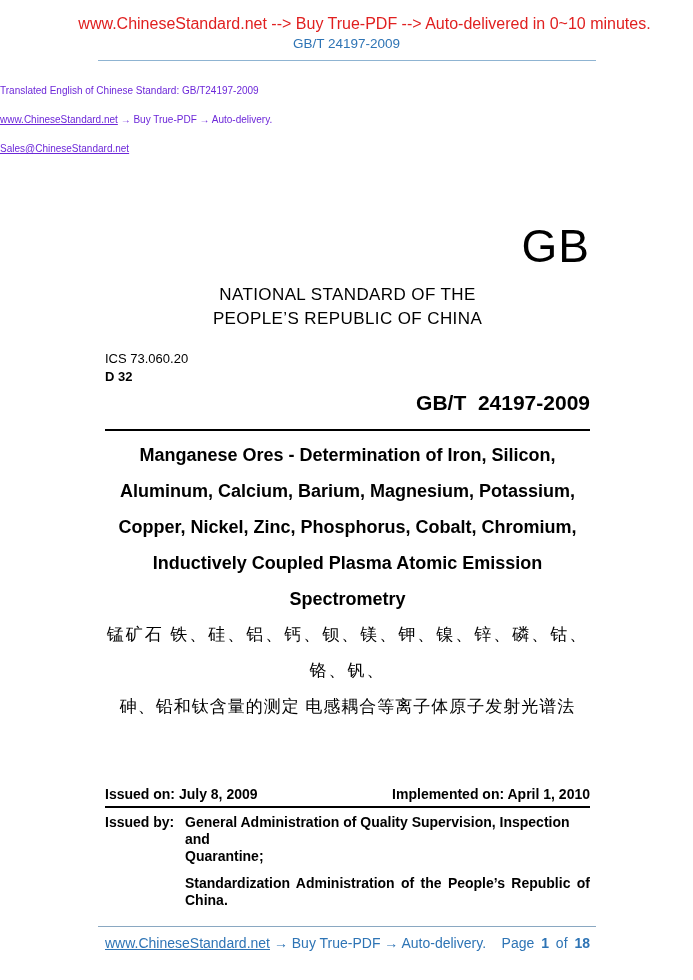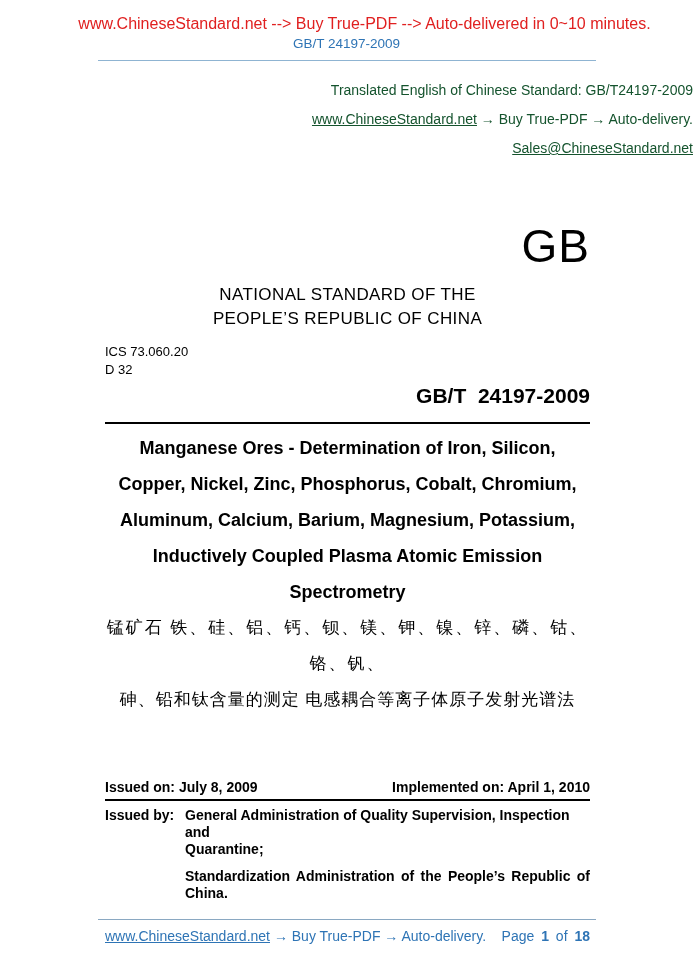--- a/index.html
+++ b/index.html
@@ -30,23 +30,23 @@
   }
   .top-divider {
     width:498px;
     margin:8px auto 0;
     border-top:1px solid #8fb4d2;
     height:0;
   }
 
   
   .hdr-line {
-    text-align:right;
-    color:#14532d;
-    font-size:14px;
+    text-align:left;
+    color:#6d28d9;
+    font-size:10px;
     line-height:17px;
   }
   .hdr-translated { margin-top:21px; }
   .hdr-link-line  { margin-top:12px; }
   .hdr-sales-line { margin-top:12px; }
   .u { text-decoration:underline; cursor:pointer; }
 
   
   .content { width:485px; margin-left:105px; }
 
@@ -60,22 +60,22 @@
   }
   .national-line {
     text-align:center;
     font-size:17px;
     line-height:20px;
     letter-spacing:0.4px;
   }
   .national-1 { margin-top:14px; }
   .national-2 { margin-top:4px; }
 
-  .ics-block { margin-top:15px; font-size:13px; line-height:15px; }
-  .ics-line2 { margin-top:3px; }
+  .ics-block { margin-top:22px; font-size:13px; line-height:15px; }
+  .ics-line2 { margin-top:3px;font-weight:bold; }
 
   .std-code {
     margin-top:7px;
     text-align:right;
     font-size:21px;
     font-weight:bold;
     line-height:24px;
     white-space:pre;
   }
   .rule-black { border-top:2px solid #000; height:0; }
@@ -167,22 +167,22 @@
     <div class="ics-block">
       <div>ICS 73.060.20</div>
       <div class="ics-line2">D 32</div>
     </div>
 
     <div class="std-code">GB/T  24197-2009</div>
     <div class="rule-black rule-under-code"></div>
 
     <div class="title-en">
       <div>Manganese Ores - Determination of Iron, Silicon,</div>
+      <div>Aluminum, Calcium, Barium, Magnesium, Potassium,</div>
       <div>Copper, Nickel, Zinc, Phosphorus, Cobalt, Chromium,</div>
-      <div>Aluminum, Calcium, Barium, Magnesium, Potassium,</div>
       <div>Inductively Coupled Plasma Atomic Emission</div>
       <div>Spectrometry</div>
     </div>
 
     <div class="title-cn">
       <div class="cn-l1">锰矿石 铁、硅、铝、钙、钡、镁、钾、镍、锌、磷、钴、铬、钒、</div>
       <div class="cn-l2">砷、铅和钛含量的测定 电感耦合等离子体原子发射光谱法</div>
     </div>
 
     <div class="issued-row">

